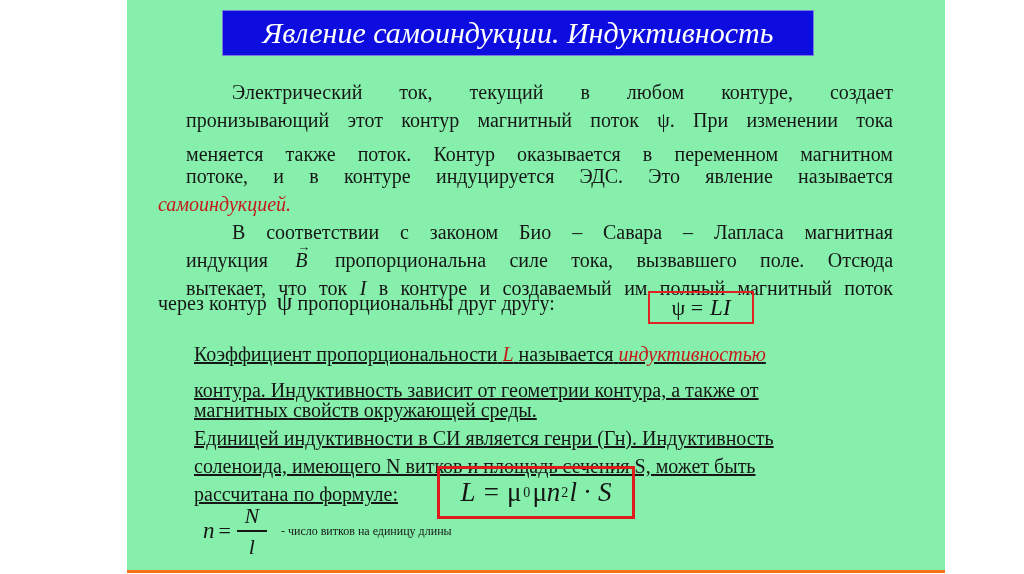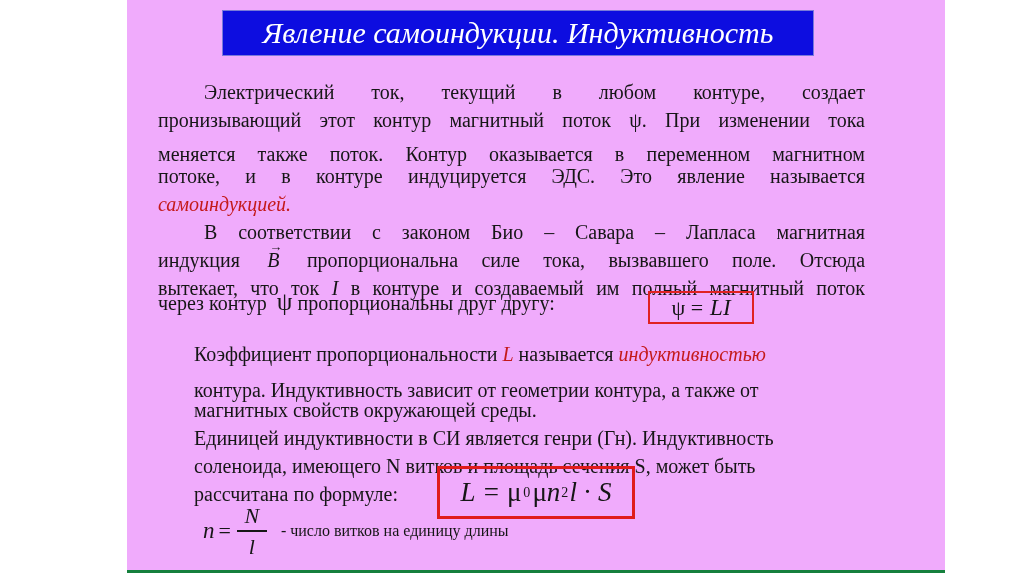--- a/index.html
+++ b/index.html
@@ -4,40 +4,40 @@
 <style>
   html,body { margin:0; padding:0; }
   body {
     width:1024px; height:574px; position:relative; overflow:hidden;
     background:#ffffff;
     font-family:"Liberation Serif", serif;
     color:#161616;
   }
   .slide {
     position:absolute; left:127px; top:0; width:818px; height:570px;
-    background:#f0abfc;
-    border-bottom:3px solid #15803d;
+    background:#86efac;
+    border-bottom:3px solid #f97316;
   }
   .title-bar {
     position:absolute; left:95px; top:10px; width:590px; height:44px;
     background:#0d0de0;
     border:1px solid #7a7ad8;
     display:flex; align-items:center; justify-content:center;
   }
   .title-bar span {
     color:#ffffff; font-style:italic; font-size:30px; white-space:nowrap;
   }
   .textcol { position:absolute; left:31px; top:0; width:707px; }
   .line {
     position:absolute; left:0; width:707px; height:28px; line-height:28px;
     font-size:20px; white-space:normal;
   }
-  .just { text-align:justify; text-align-last:justify; }
+  .just { text-align:justify; text-align-last:justify;margin-left:28px; }
   .indent { text-indent:46px; }
-  .p3 { left:36px; width:700px; white-space:nowrap; }
+  .p3 { left:36px; width:700px; white-space:nowrap;text-decoration:underline; }
   .red-it { color:#c41a1a; font-style:italic; }
   .var { font-style:italic; }
   .psi { font-size:22px; }
   .psi-big { font-size:25px; }
   .vec { position:relative; font-style:italic; margin:0 4px; display:inline-block; }
   .vec .vec-arrow {
     position:absolute; left:2px; top:-13px; font-size:13px; font-style:normal;
   }
   .formula-box1 {
     position:absolute; left:521px; top:291px; width:102px; height:29px;
@@ -56,21 +56,21 @@
   .sup { font-size:0.52em; vertical-align:0.62em; padding:0 1px; }
   .nfrac-row {
     position:absolute; left:76px; top:496px; height:70px;
     display:flex; align-items:center;
   }
   .nfrac-n { font-style:italic; font-size:23px; }
   .nfrac-eq { font-size:22px; margin:0 6px 0 4px; }
   .frac { display:inline-flex; flex-direction:column; align-items:center; }
   .frac .num, .frac .den { font-style:italic; font-size:22px; line-height:25px; }
   .frac .bar { width:30px; height:2px; background:#161616; margin:2px 0; }
-  .nfrac-caption { font-size:16px; margin-left:14px; white-space:nowrap; }
+  .nfrac-caption { font-size:12px; margin-left:14px; white-space:nowrap; }
 </style>
 </head>
 <body>
 
 <div class="slide">
 
   <div class="title-bar">
     <span>Явление самоиндукции. Индуктивность</span>
   </div>
 

